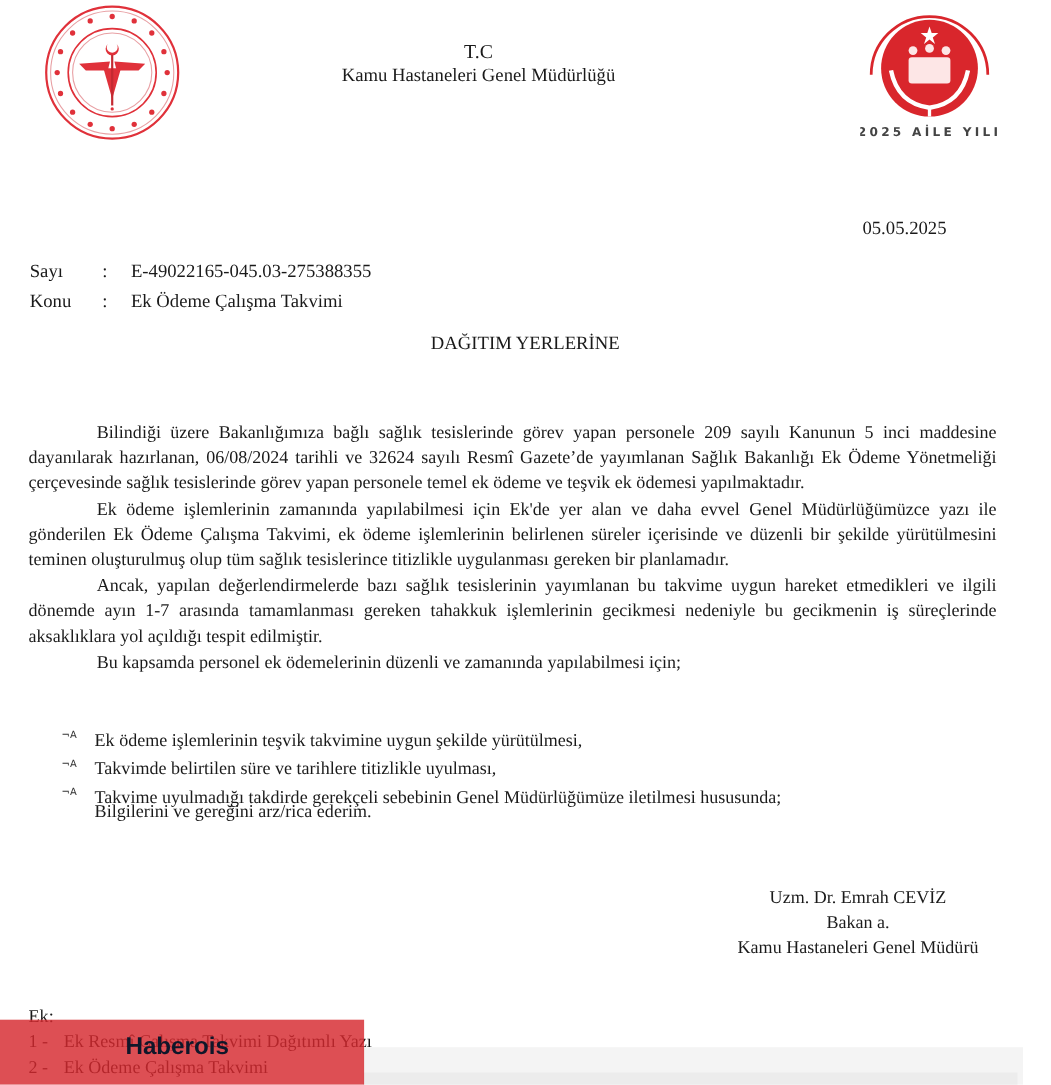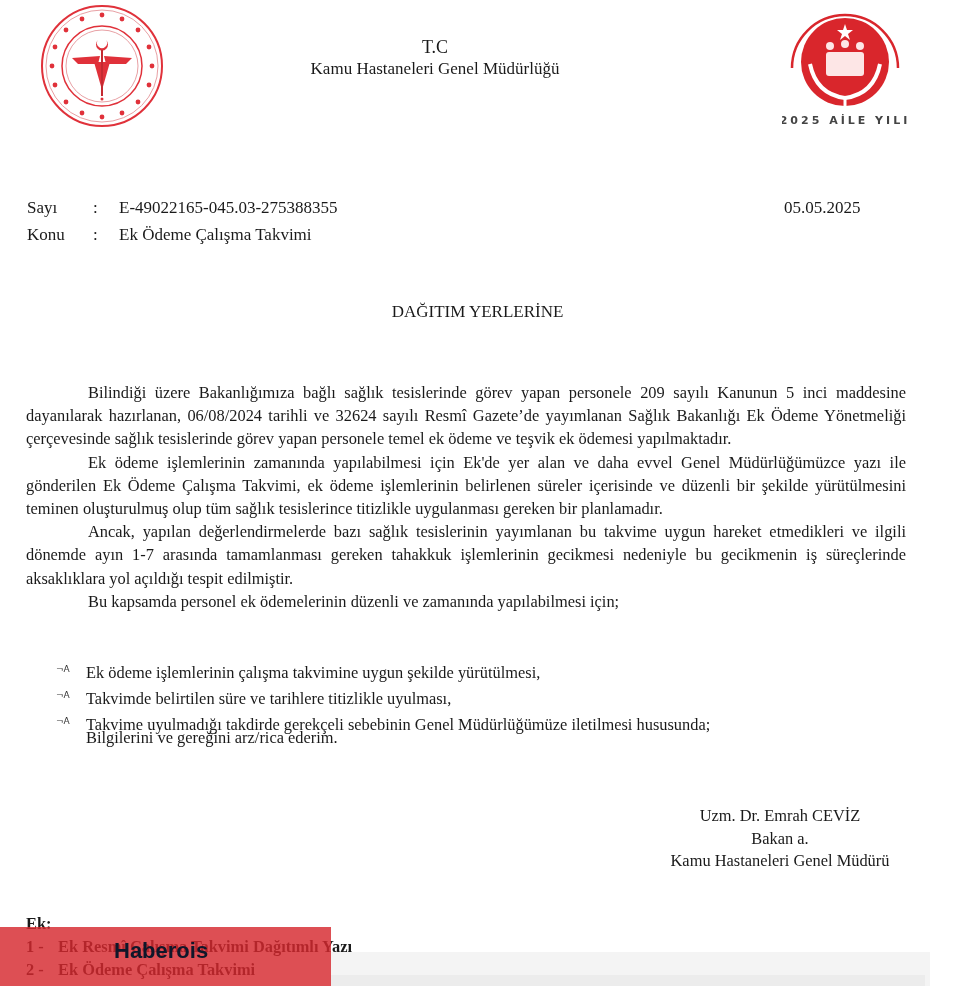--- a/index.html
+++ b/index.html
@@ -6,33 +6,33 @@
   body { width: 955px; height: 986px; position: relative; overflow: hidden;
          font-family: "Liberation Serif", "DejaVu Serif", serif; color: #1a1a1a; }
   .abs { position: absolute; }
   .logo-left { left: 38px; top: 2px; width: 128px; height: 128px; }
   .logo-right { left: 782px; top: 2px; width: 126px; height: 126px; }
   .header { left: 0; width: 870px; top: 36px; text-align: center; }
   .header div { line-height: 22px; }
   .h-tc { font-size: 18px; }
   .h-ministry { font-size: 18px; letter-spacing: 0.2px; }
   .h-dept { font-size: 17px; }
-  .meta-row { left: 27px; font-size: 17px; }
+  .meta-row { left: 27px; font-size: 17px; margin-top: 39px; }
   .meta-row .lbl { display: inline-block; width: 66px; }
   .meta-row .colon { display: inline-block; width: 26px; }
   .date { left: 784px; top: 198px; font-size: 17px; }
   .distribution { left: 0; width: 955px; top: 302px; text-align: center; font-size: 17px; }
   .body-text { left: 26px; width: 880px; top: 381px; font-size: 16.4px; line-height: 23.2px; }
   .body-text p { margin: 0; text-align: justify; text-indent: 62px; }
   .bullets { left: 56px; top: 658px; font-size: 16.4px; line-height: 23.2px; }
   .bullet-row { display: flex; align-items: flex-end; }
   .bullet-icon { width: 30px; font-size: 9px; font-family: "DejaVu Sans", sans-serif; color: #333; padding-bottom: 3px; }
   .closing { left: 86px; top: 728px; font-size: 16.4px; }
   .signature { left: 620px; width: 320px; top: 805px; text-align: center; font-size: 16.4px; line-height: 22.5px; }
-  .attachments { left: 26px; top: 912px; font-size: 16.4px; line-height: 23px; font-weight: bold; }
+  .attachments { left: 26px; top: 912px; font-size: 16.4px; line-height: 23px; }
   .attachments .num { display: inline-block; width: 32px; }
   .gray-band { left: 330px; top: 952px; width: 600px; height: 34px; background: #f4f4f4; }
   .gray-band2 { left: 330px; top: 975px; width: 595px; height: 11px; background: #ececec; }
   .watermark { left: 0; top: 927px; width: 331px; height: 59px; background: rgba(214, 40, 46, 0.82); }
   .watermark-text { left: 114px; top: 938px; font-family: "Liberation Sans", "DejaVu Sans", sans-serif;
                     font-weight: bold; font-size: 22px; color: #0f172a; }
 </style>
 </head>
 <body>
 
@@ -98,21 +98,21 @@
 <div class="abs body-text">
   <p>Bilindiği üzere Bakanlığımıza bağlı sağlık tesislerinde görev yapan personele 209 sayılı Kanunun 5 inci maddesine dayanılarak hazırlanan, 06/08/2024 tarihli ve 32624 sayılı Resmî Gazete’de yayımlanan Sağlık Bakanlığı Ek Ödeme Yönetmeliği çerçevesinde sağlık tesislerinde görev yapan personele temel ek ödeme ve teşvik ek ödemesi yapılmaktadır.</p>
   <p>Ek ödeme işlemlerinin zamanında yapılabilmesi için Ek'de yer alan ve daha evvel Genel Müdürlüğümüzce  yazı ile gönderilen Ek Ödeme Çalışma Takvimi, ek ödeme işlemlerinin belirlenen süreler içerisinde ve düzenli bir şekilde yürütülmesini teminen oluşturulmuş olup tüm sağlık tesislerince titizlikle uygulanması gereken bir planlamadır.</p>
   <p>Ancak, yapılan değerlendirmelerde bazı sağlık tesislerinin yayımlanan bu takvime uygun hareket etmedikleri ve ilgili dönemde ayın 1-7 arasında tamamlanması gereken tahakkuk işlemlerinin gecikmesi nedeniyle bu gecikmenin iş süreçlerinde aksaklıklara yol açıldığı tespit edilmiştir.</p>
   <p>Bu kapsamda personel ek ödemelerinin düzenli ve zamanında yapılabilmesi için;</p>
 </div>
 
 <div class="abs bullets">
   <div class="bullet-row">
     <span class="bullet-icon">¬A</span>
-    <span>Ek ödeme işlemlerinin çalışma takvimine uygun şekilde yürütülmesi,</span>
+    <span>Ek ödeme işlemlerinin teşvik takvimine uygun şekilde yürütülmesi,</span>
   </div>
   <div class="bullet-row">
     <span class="bullet-icon">¬A</span>
     <span>Takvimde belirtilen süre ve tarihlere titizlikle uyulması,</span>
   </div>
   <div class="bullet-row">
     <span class="bullet-icon">¬A</span>
     <span>Takvime uyulmadığı takdirde gerekçeli sebebinin Genel Müdürlüğümüze iletilmesi hususunda;</span>
   </div>
 </div>

